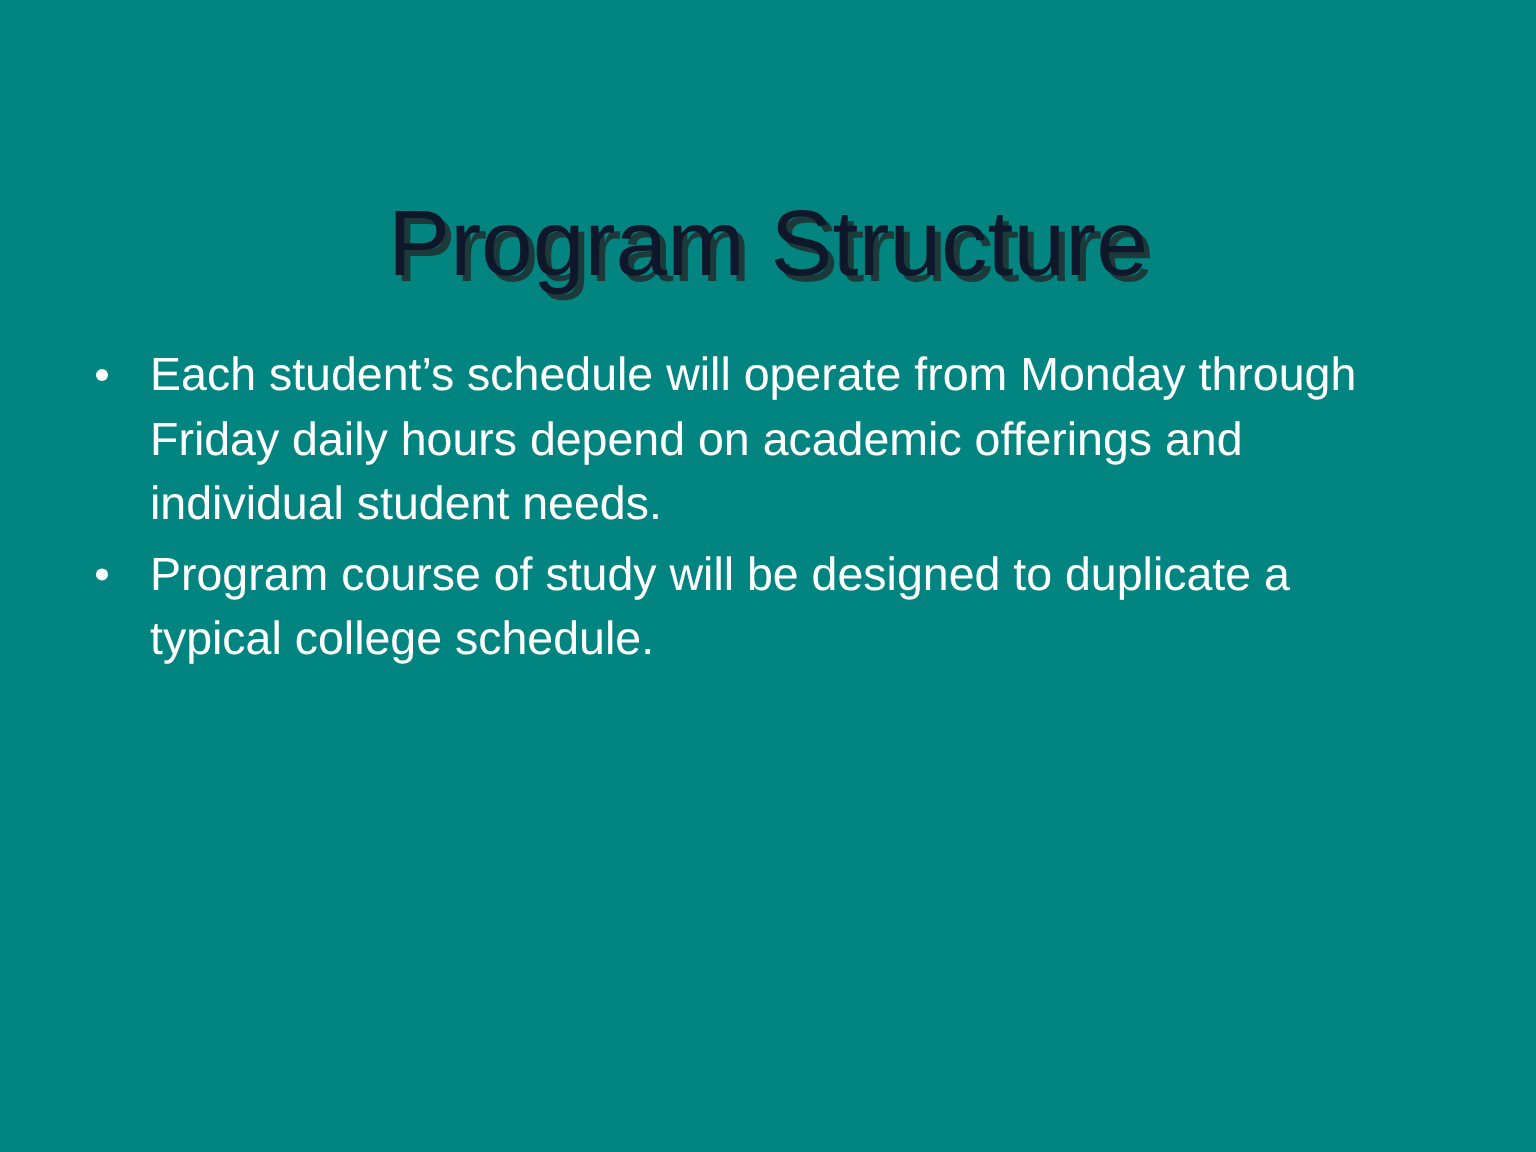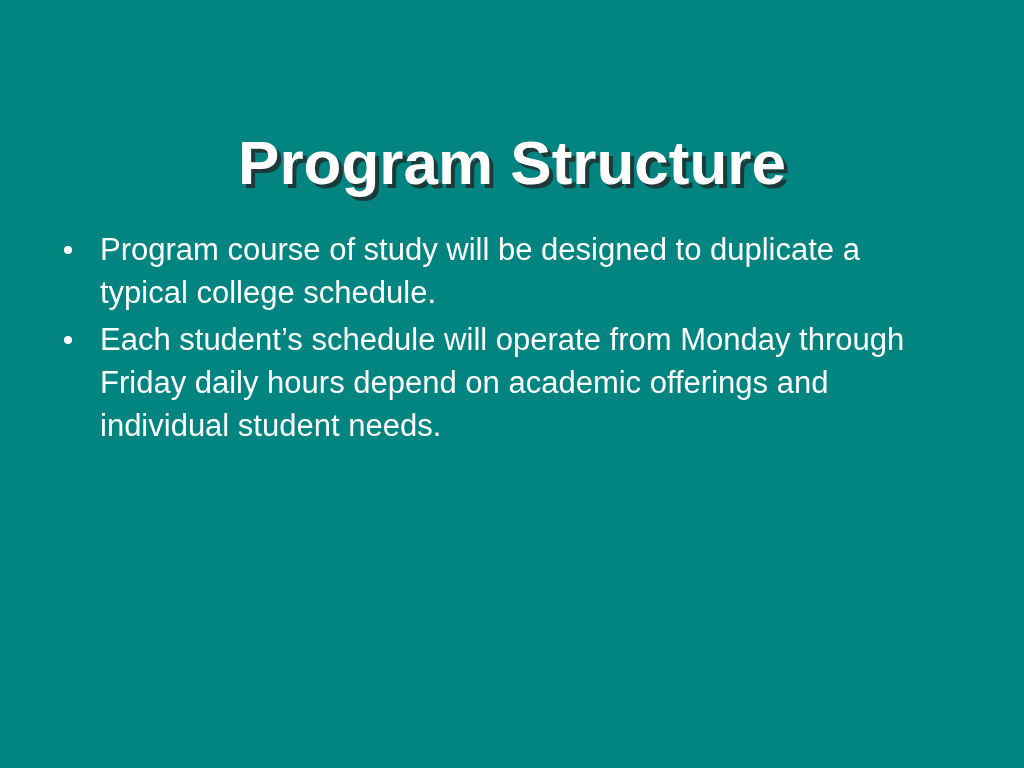--- a/index.html
+++ b/index.html
@@ -18,23 +18,23 @@
     height: 768px;
     background: #028481;
     box-sizing: border-box;
   }
   .slide-title {
     position: absolute;
     left: 0;
     top: 86px;
     width: 1024px;
     text-align: center;
-    color: #ffffff;
+    color: #0f172a;
     font-size: 62px;
-    font-weight: bold;
+    font-weight: normal;
     line-height: 1.12;
     letter-spacing: 0px;
     text-shadow: 4px 4px 0 #1c3a3a;
     white-space: nowrap;
   }
   .body-list {
     position: absolute;
     left: 52px;
     top: 228px;
     width: 930px;
@@ -69,26 +69,26 @@
 </style>
 </head>
 <body>
 
 <div class="slide">
 
   <h1 class="slide-title">Program Structure</h1>
 
   <ul class="body-list">
 
+    <li class="bullet-item b2">
+      <span class="bullet-dot"></span>
+      <span class="bullet-text">Each student’s schedule will operate from Monday through Friday daily hours depend on academic offerings and individual student needs.</span>
+    </li>
+
     <li class="bullet-item b1">
       <span class="bullet-dot"></span>
       <span class="bullet-text">Program course of study will be designed to duplicate a typical college schedule.</span>
-    </li>
-
-    <li class="bullet-item b2">
-      <span class="bullet-dot"></span>
-      <span class="bullet-text">Each student’s schedule will operate from Monday through Friday daily hours depend on academic offerings and individual student needs.</span>
     </li>
 
 
   </ul>
 
 </div>
 
 </body></html>

